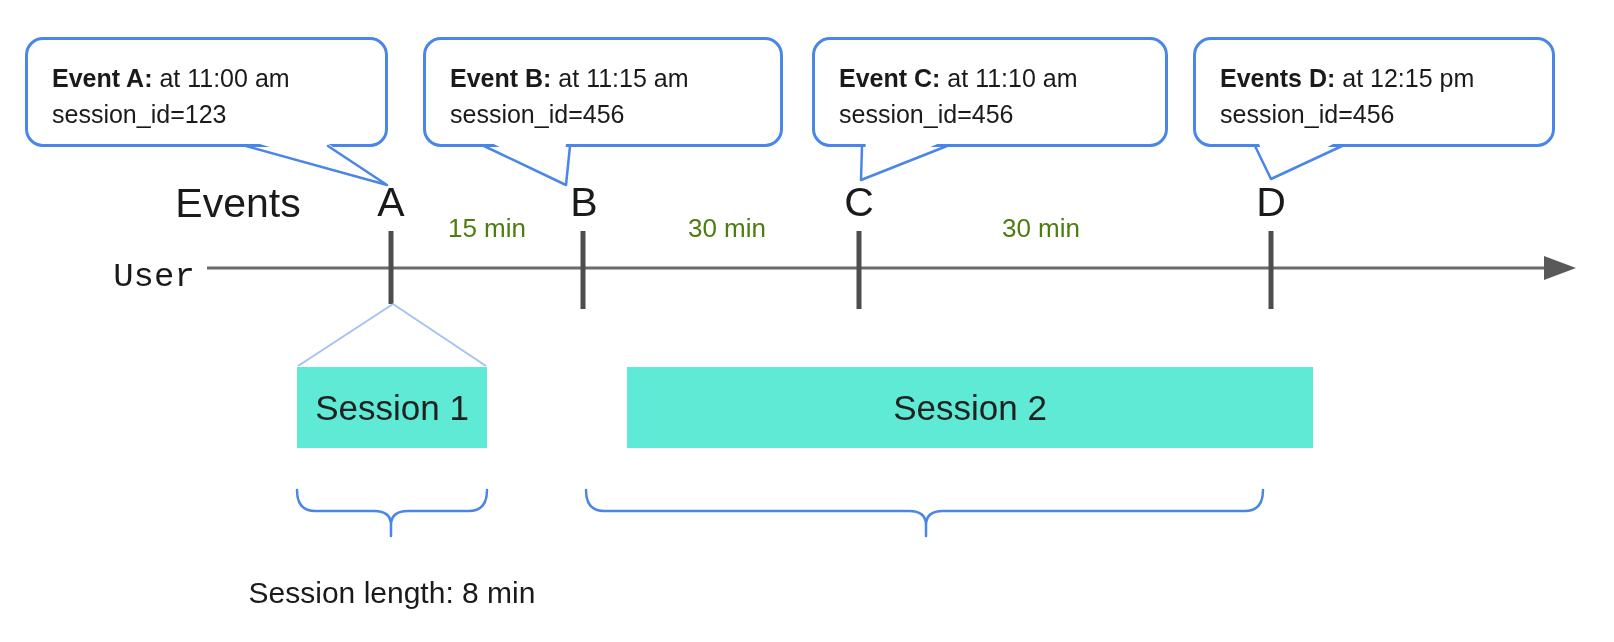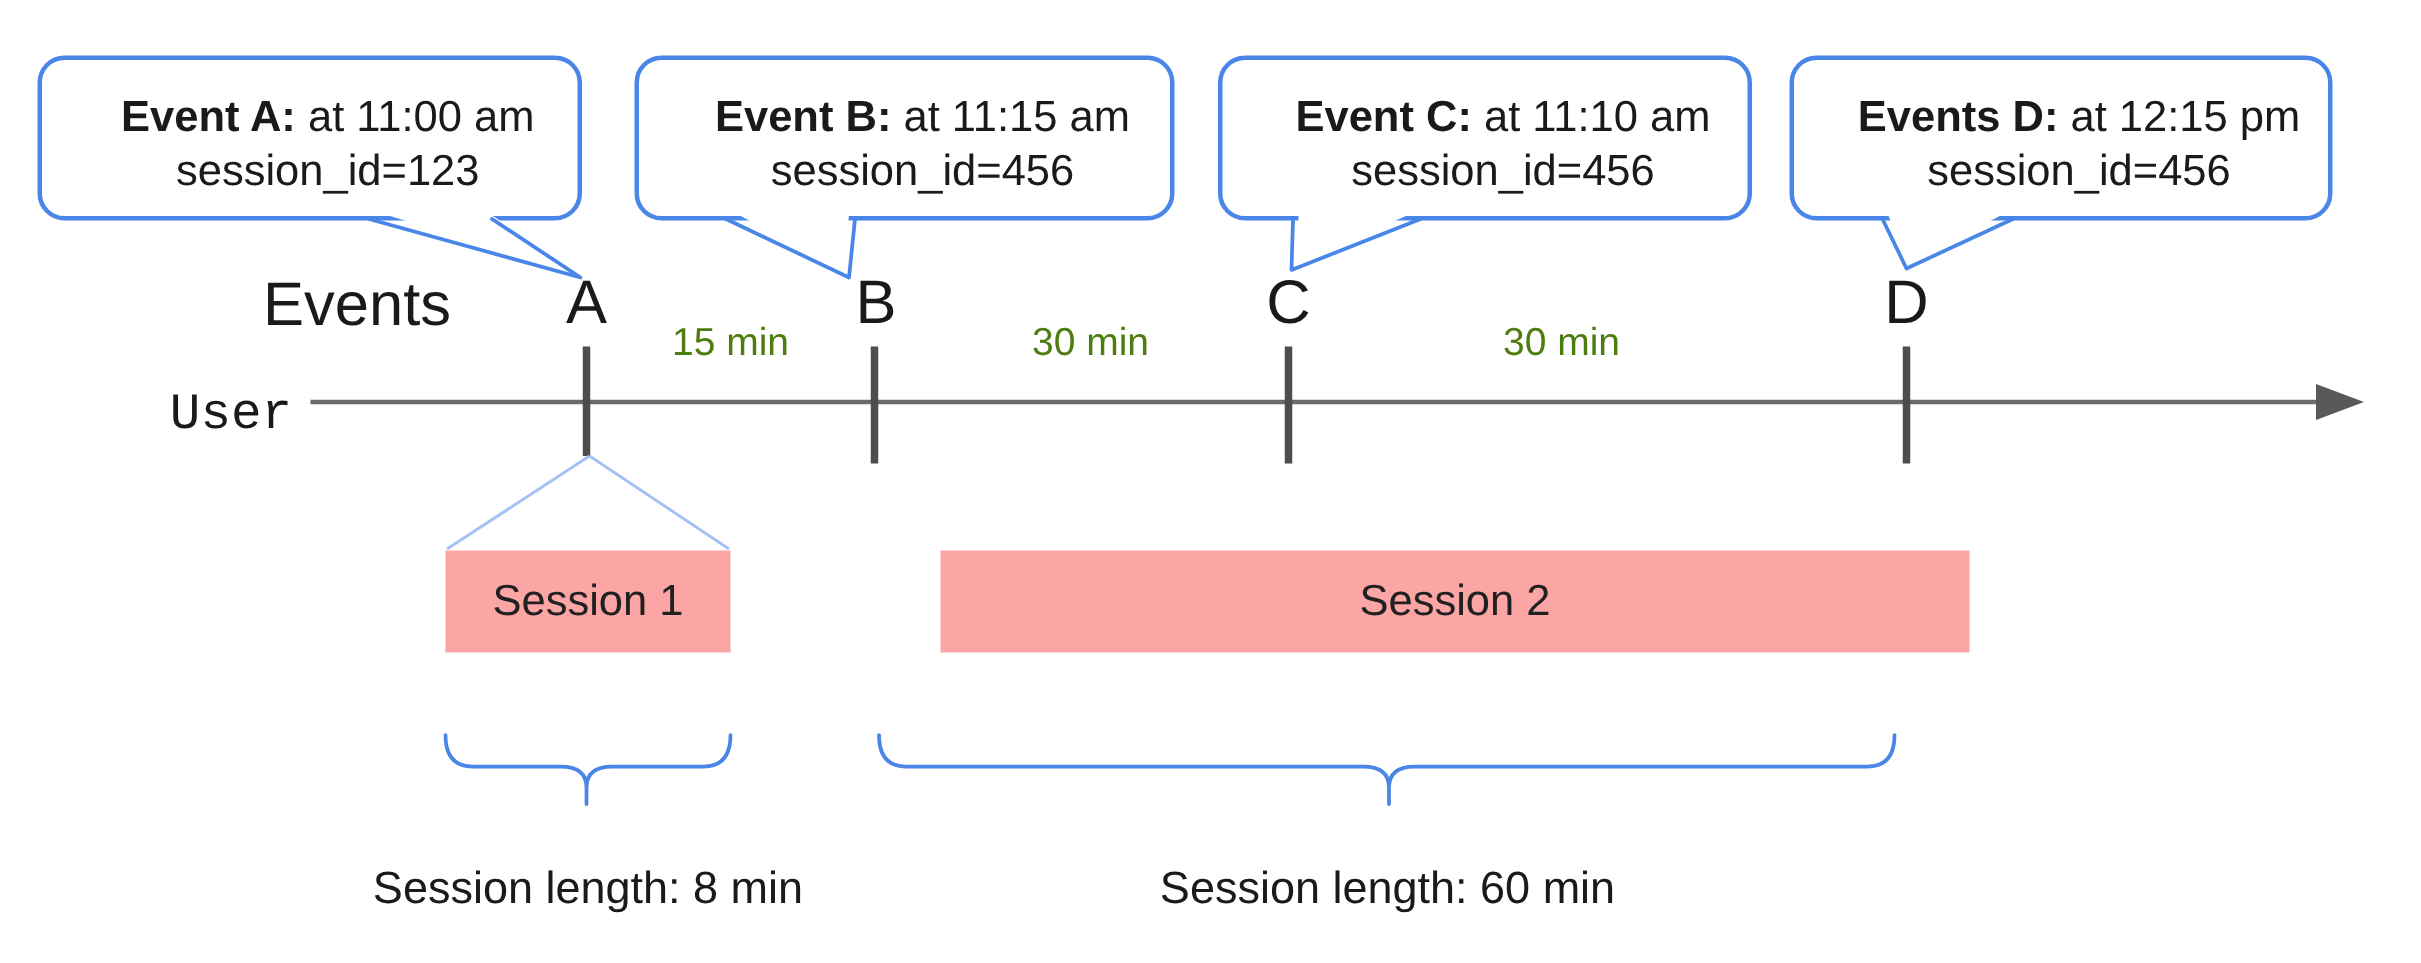--- a/index.html
+++ b/index.html
@@ -3,33 +3,33 @@
 <meta charset="utf-8">
 <style>
   html,body{margin:0;padding:0;background:#fff;}
   .stage{
     position:relative;width:1614px;height:642px;background:#ffffff;
     font-family:"Liberation Sans",sans-serif;color:#1a1a1a;overflow:hidden;
   }
   .callout{
     position:absolute;top:37px;height:110px;box-sizing:border-box;
     background:#ffffff;border:3px solid #4a86e8;border-radius:18px;
-    padding:20px 0 0 24px;font-size:29px;line-height:36px;white-space:nowrap;text-align:center;
+    padding:20px 0 0 24px;font-size:25px;line-height:36px;white-space:nowrap;
   }
   .callout .b{font-weight:bold;}
   .label{
     position:absolute;transform:translate(-50%,-50%);white-space:nowrap;
   }
   .f31{font-size:41px;}
   .f34{font-size:34px;}
   .f26{font-size:26px;color:#4d7c0f;}
   .f30{font-size:30px;}
   .session-box{
-    position:absolute;top:367px;height:68px;background:#fca5a5;
-    display:flex;align-items:center;justify-content:center;font-size:29px;color:#212121;
+    position:absolute;top:367px;height:81px;background:#5eead4;
+    display:flex;align-items:center;justify-content:center;font-size:35px;color:#212121;
   }
   .overlay{position:absolute;left:0;top:0;pointer-events:none;}
 </style>
 </head>
 <body>
 
 <div class="stage">
 
   <div class="session-box" style="left:297px;width:190px;">
     <span>Session 1</span>
@@ -61,21 +61,20 @@
   <div class="label f31" style="left:391px;top:202px;">A</div>
   <div class="label f31" style="left:584px;top:202px;">B</div>
   <div class="label f31" style="left:859px;top:202px;">C</div>
   <div class="label f31" style="left:1271px;top:202px;">D</div>
 
   <div class="label f26" style="left:487px;top:228px;">15 min</div>
   <div class="label f26" style="left:727px;top:228px;">30 min</div>
   <div class="label f26" style="left:1041px;top:228px;">30 min</div>
 
   <div class="label f30" style="left:392px;top:593px;">Session length: 8 min</div>
-  <div class="label f30" style="left:925px;top:593px;">Session length: 60 min</div>
 
   <svg class="overlay" width="1614" height="642" viewBox="0 0 1614 642">
 
     <g>
       <polygon points="250,141 324,141 386,182" fill="#ffffff"></polygon>
       <polyline points="246,146 387,185 328,146" fill="none" stroke="#4a86e8" stroke-width="2.5" stroke-linecap="round" stroke-linejoin="round"></polyline>
     </g>
     <g>
       <polygon points="488,141 566,141 564,181" fill="#ffffff"></polygon>
       <polyline points="484,146 566,185 570,146" fill="none" stroke="#4a86e8" stroke-width="2.5" stroke-linecap="round" stroke-linejoin="round"></polyline>

